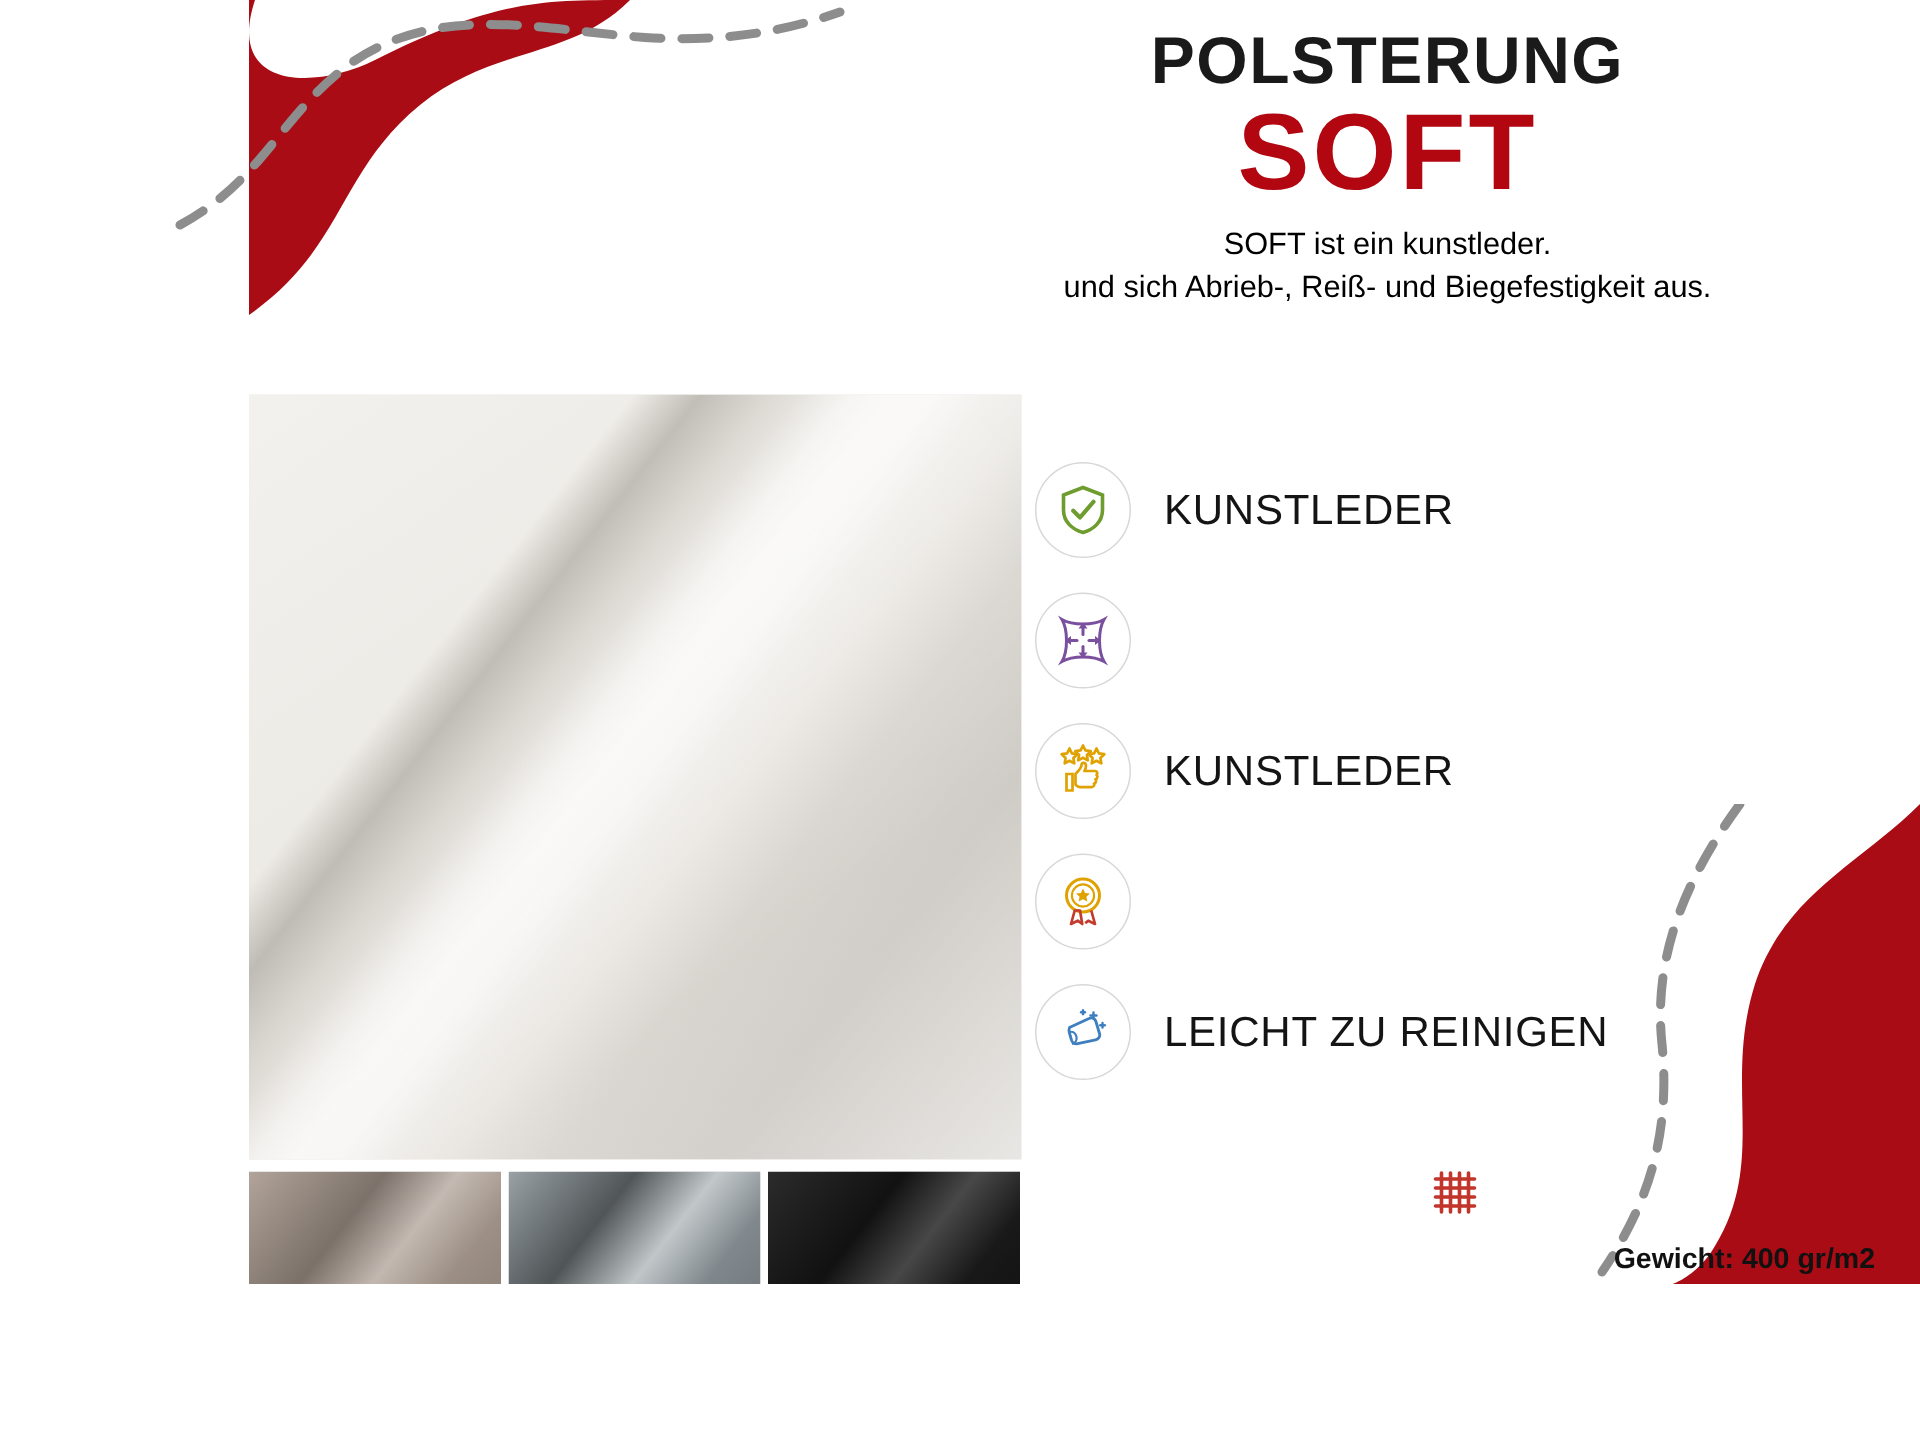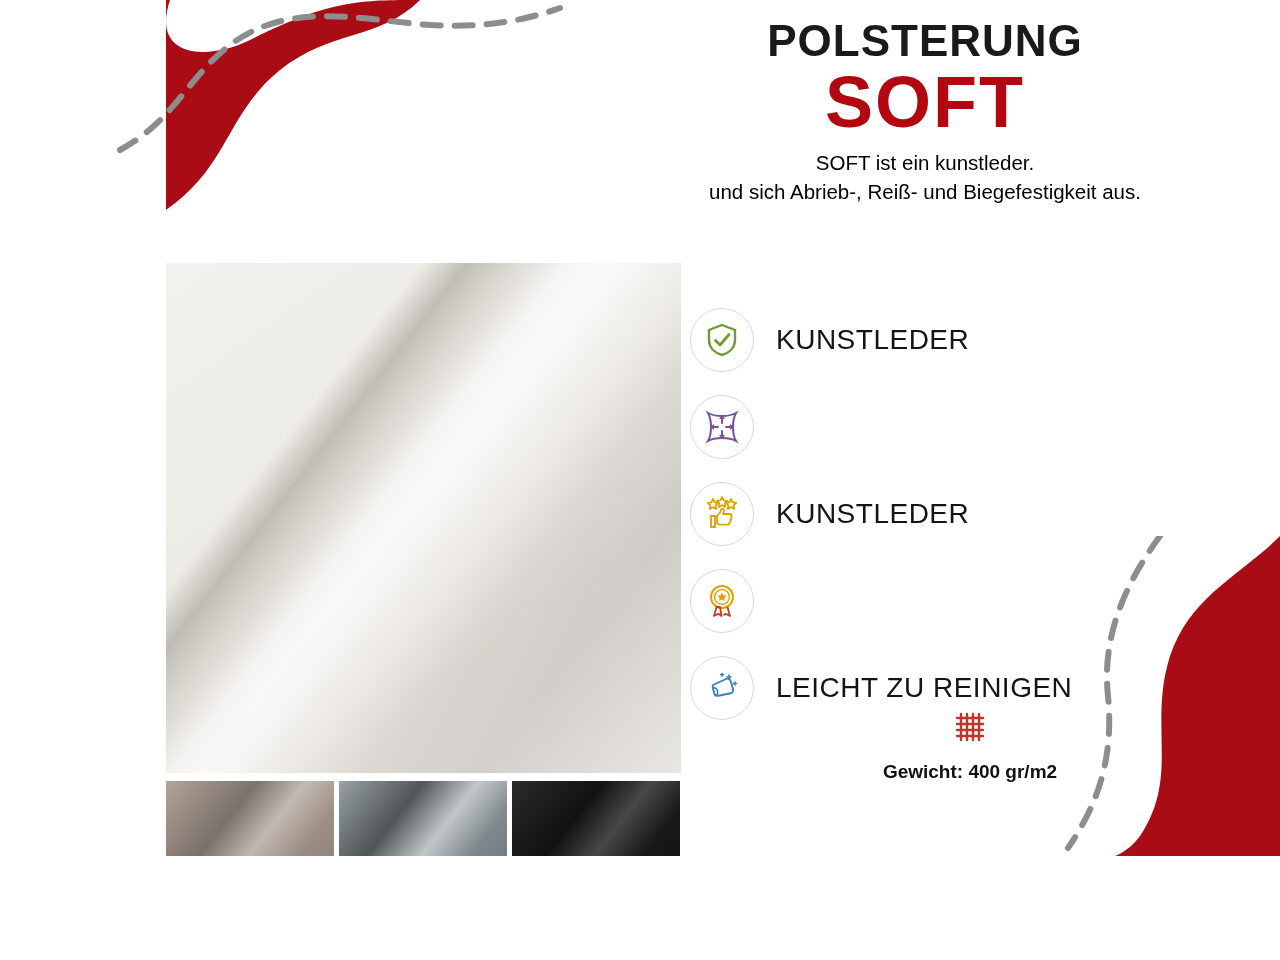--- a/index.html
+++ b/index.html
@@ -175,23 +175,23 @@
     font-weight: normal;
     letter-spacing: 0.5px;
     color: #141414;
     white-space: nowrap;
   }
 
   
   #spec-block {
     position: absolute;
     left: 690px;
-    top: 703px;
+    top: 771px;
     width: 560px;
-    text-align: center;
+    text-align: right;
   }
   .spec-item { margin-bottom: 14px; }
   .spec-icon {
     height: 52px;
     display: flex;
     align-items: center;
     justify-content: center;
   }
   .spec-text {
     font-size: 19px;

